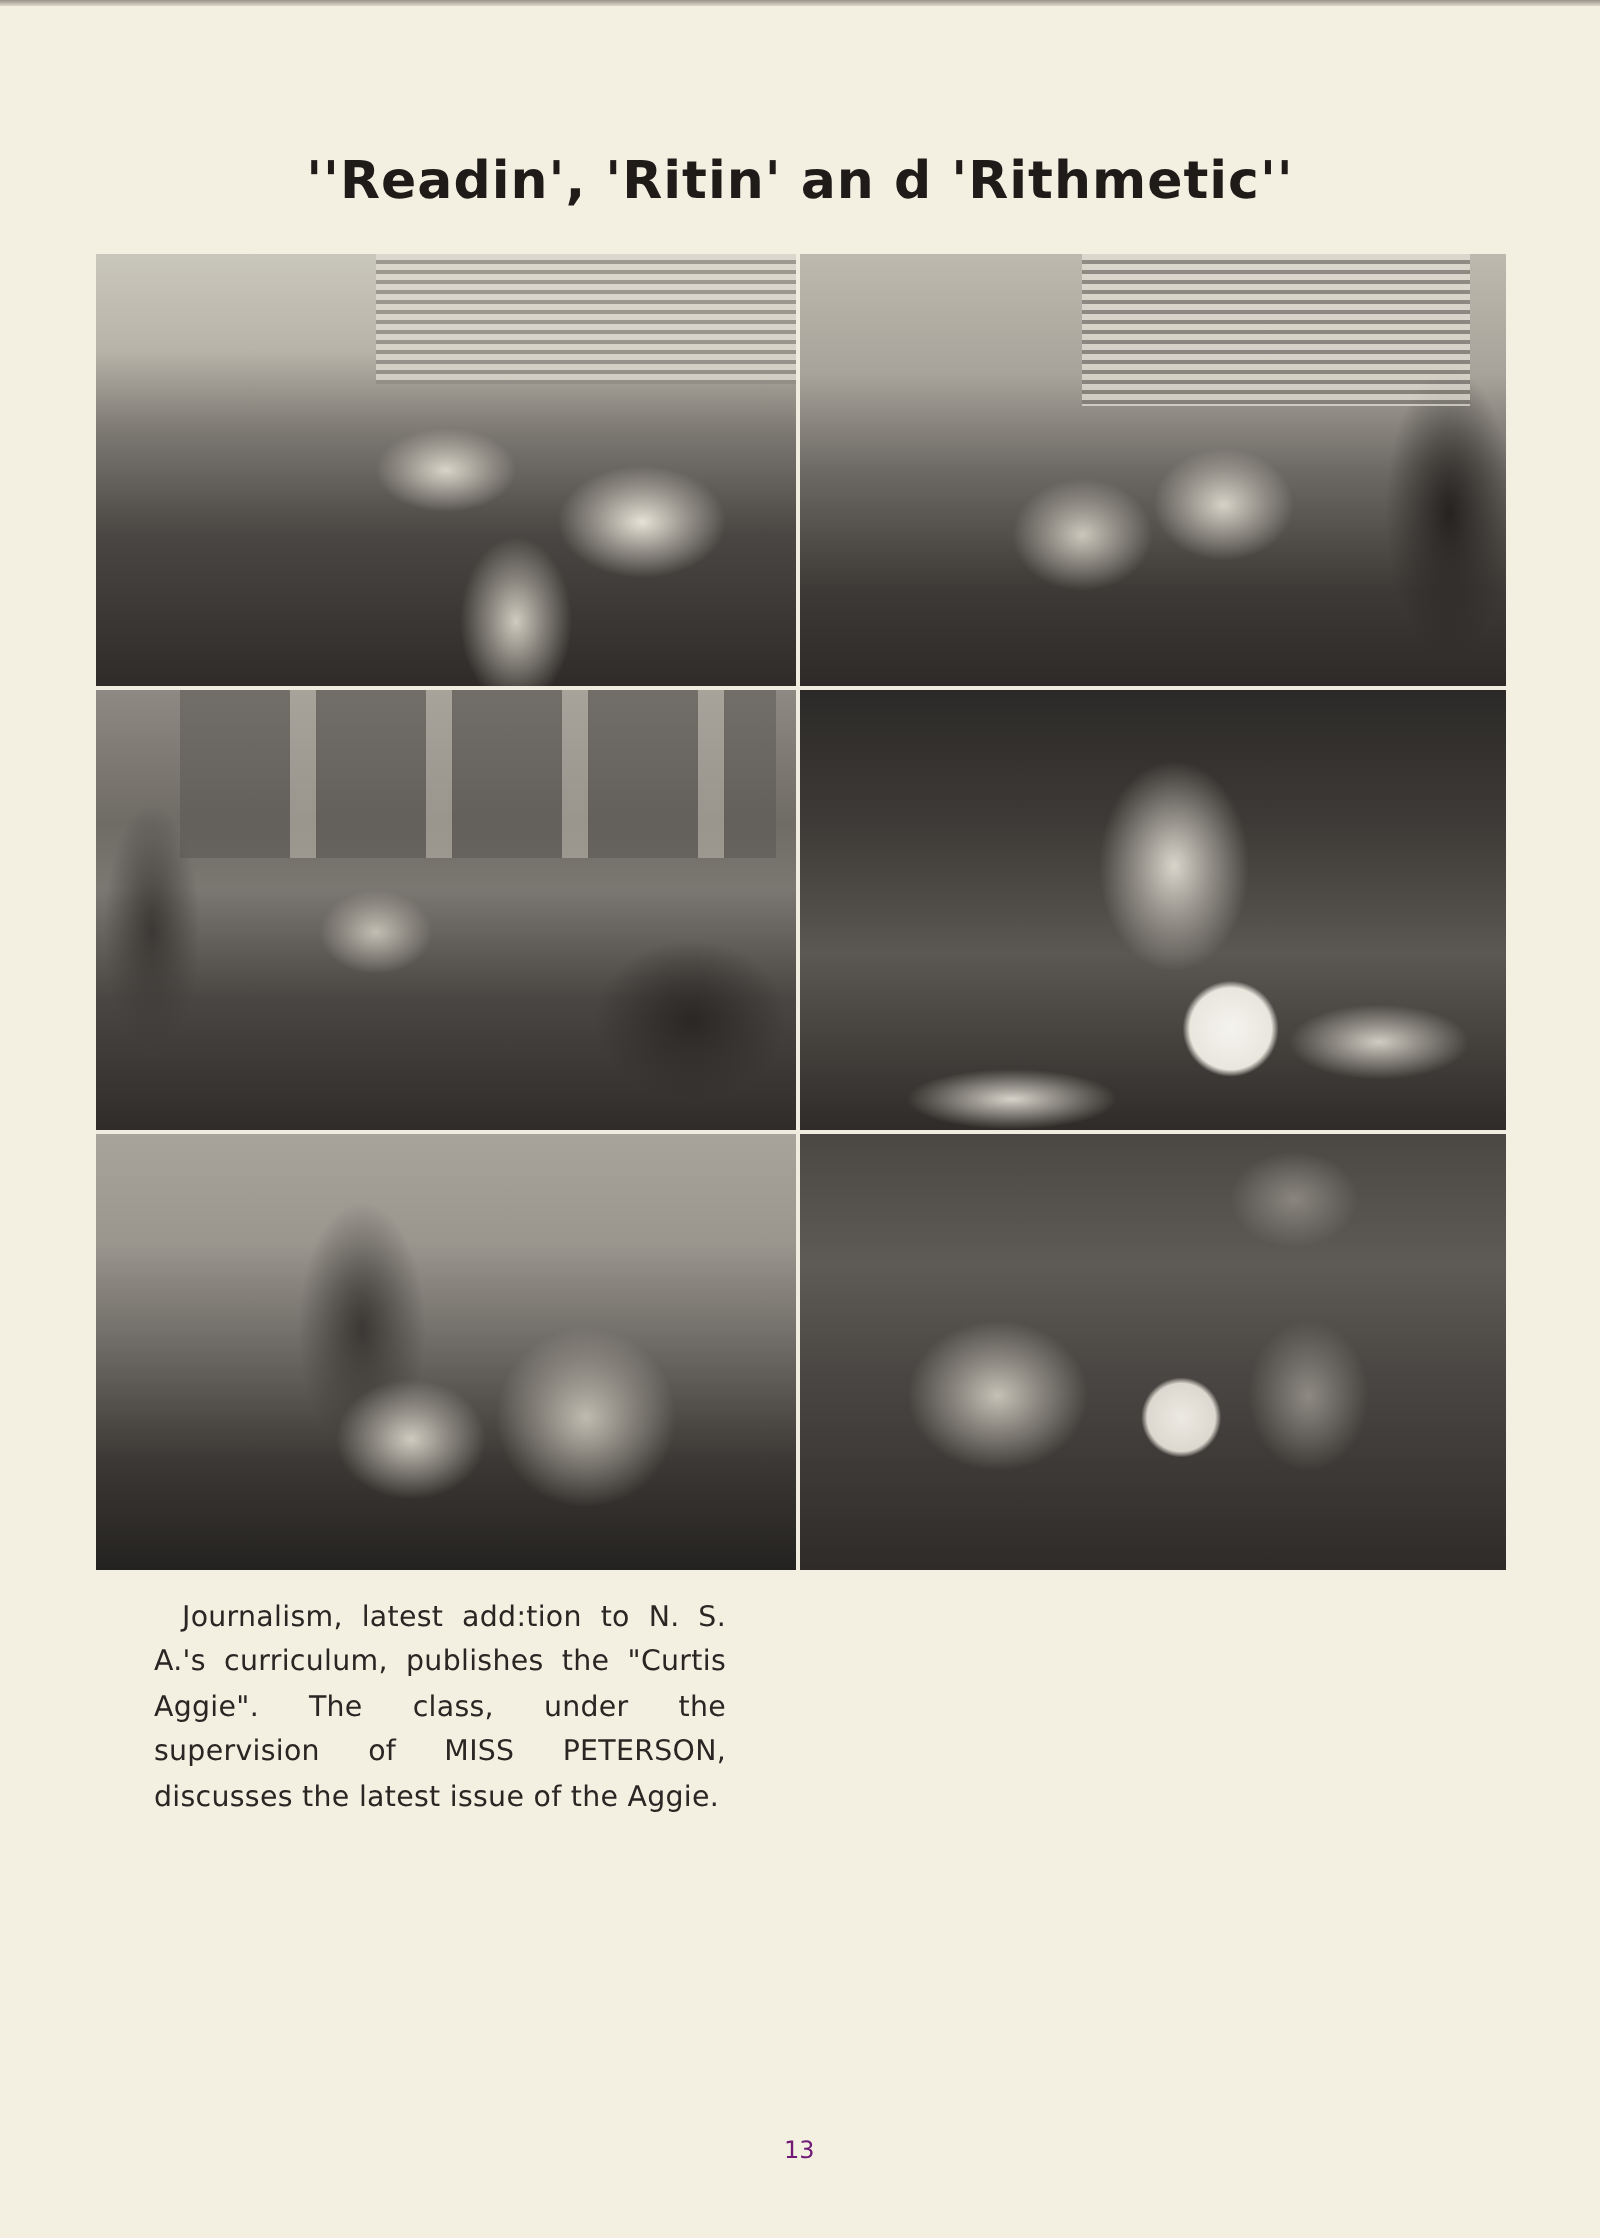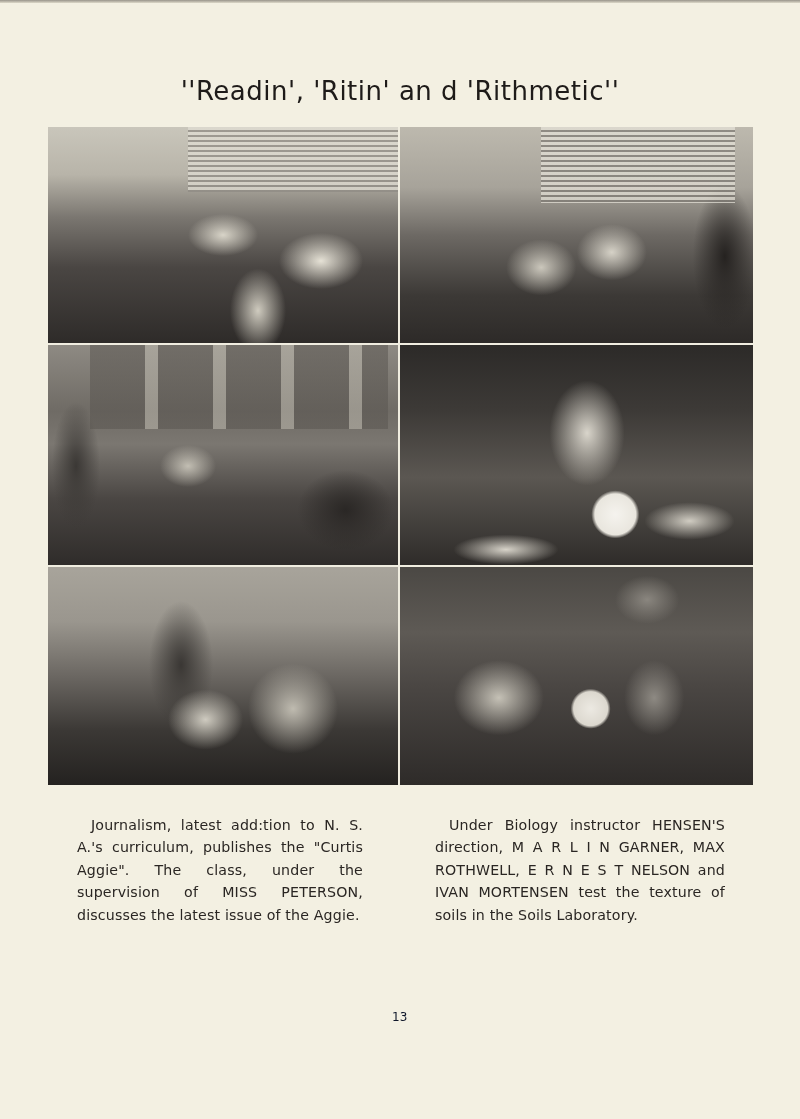--- a/index.html
+++ b/index.html
@@ -21,21 +21,21 @@
       height: 3px;
       background: linear-gradient(#5b5650, #cfcab8);
       opacity: 0.6;
     }
     .title {
       position: absolute;
       left: 0; right: 0;
       top: 76px;
       text-align: center;
       font-family: "DejaVu Sans", sans-serif;
-      font-weight: normal;
+      font-weight: bold;
       font-size: 26px;
       letter-spacing: 0.5px;
       color: #1e1b19;
       margin: 0;
     }
     .photo-grid {
       position: absolute;
       left: 48px;
       top: 127px;
       width: 705px;
@@ -138,33 +138,33 @@
     }
     .text-col.left {
       left: 77px;
       width: 286px;
     }
     .text-col.right {
       left: 435px;
       width: 290px;
     }
     .text-col p {
-      margin: 16px 0 2px 0;
+      margin: 0 0 2px 0;
       text-indent: 14px;
     }
     .text-col.left p:first-child {
       text-indent: 14px;
     }
     .page-number {
       position: absolute;
       left: 392px;
-      top: 1010px;
+      top: 1068px;
       font-family: "DejaVu Sans", sans-serif;
       font-size: 12px;
-      color: #0f172a;
+      color: #701a75;
     }
   </style>
 </head>
 <body>
 
 <div class="page-edge"></div>
 
 <h1 class="title">''Readin', 'Ritin' an d 'Rithmetic''</h1>
 
 <div class="photo-grid">
@@ -195,16 +195,15 @@
     <div class="shade"></div>
     <span class="caption-hidden">Students testing soil texture in the Soils Laboratory</span>
   </div>
 </div>
 
 <div class="text-col left">
   <p>Journalism, latest add:tion to N. S. A.'s curriculum, publishes the "Curtis Aggie". The class, under the supervision of MISS PETERSON, discusses the latest issue of the Aggie.</p>
 </div>
 
 <div class="text-col right">
-  <p>Under Biology instructor HENSEN'S direction, M A R L I N GARNER, MAX ROTHWELL, E R N E S T NELSON and IVAN MORTENSEN test the texture of soils in the Soils Laboratory.</p>
 </div>
 
 <div class="page-number">13</div>
 
 </body></html>

